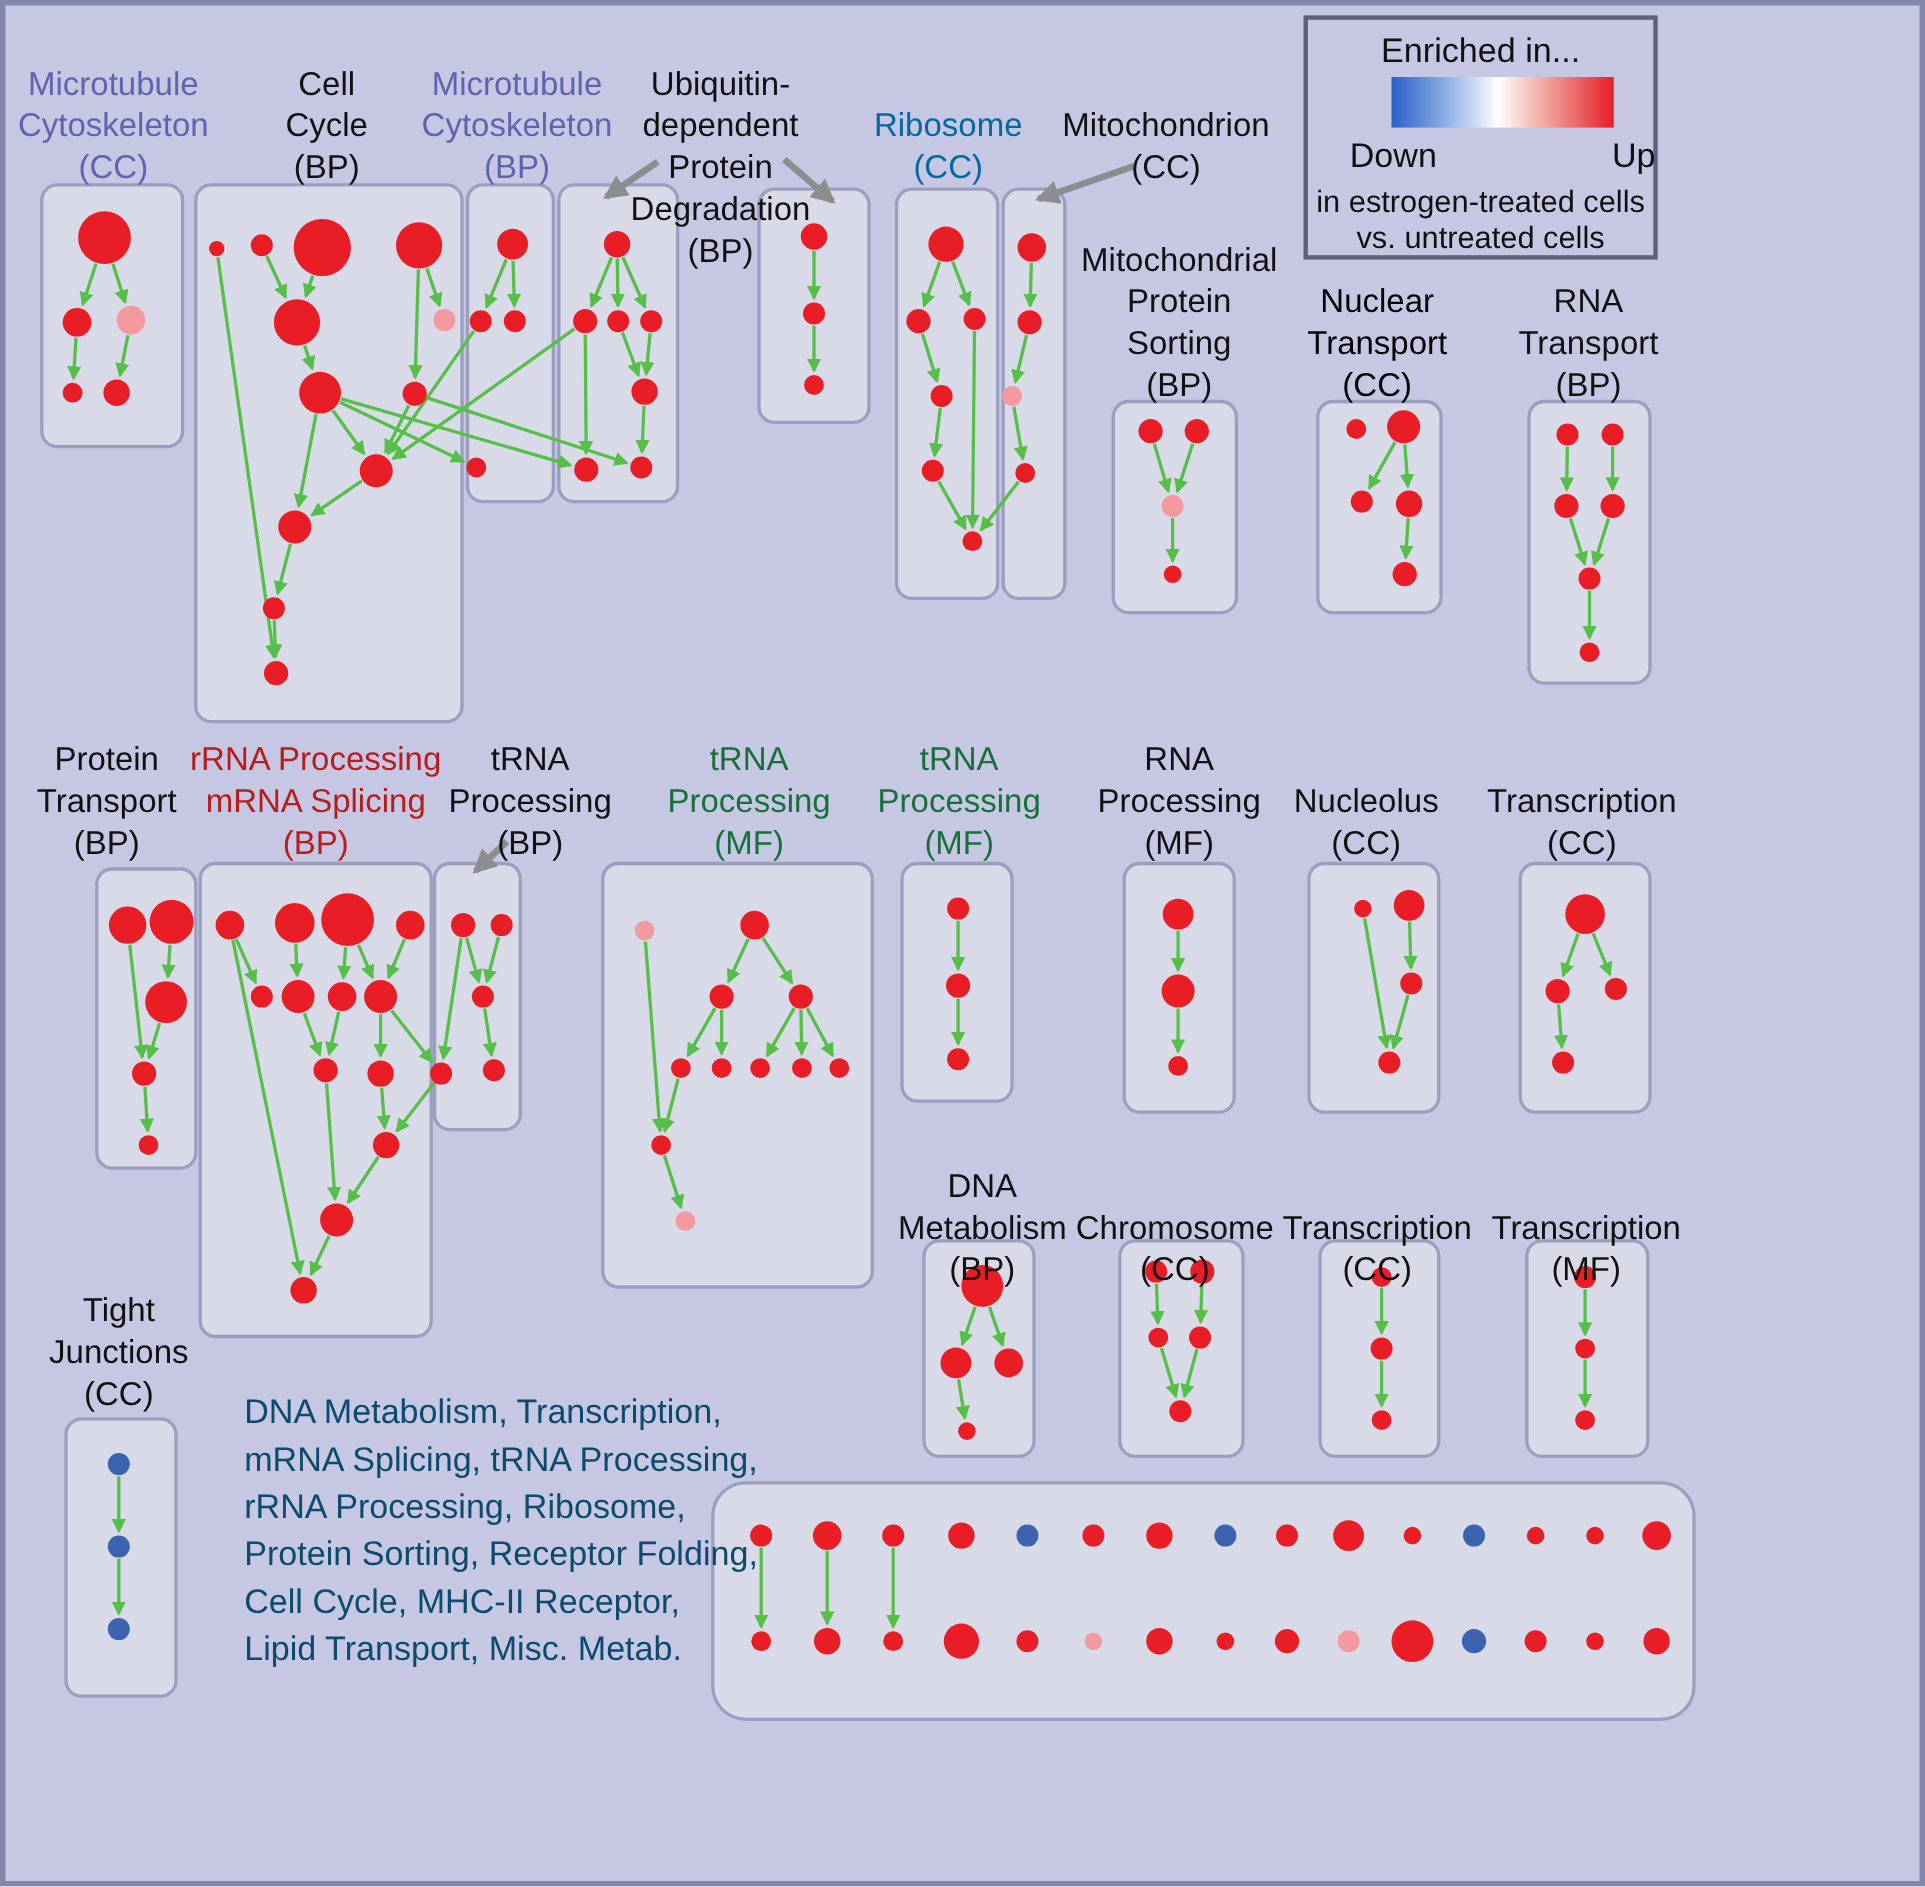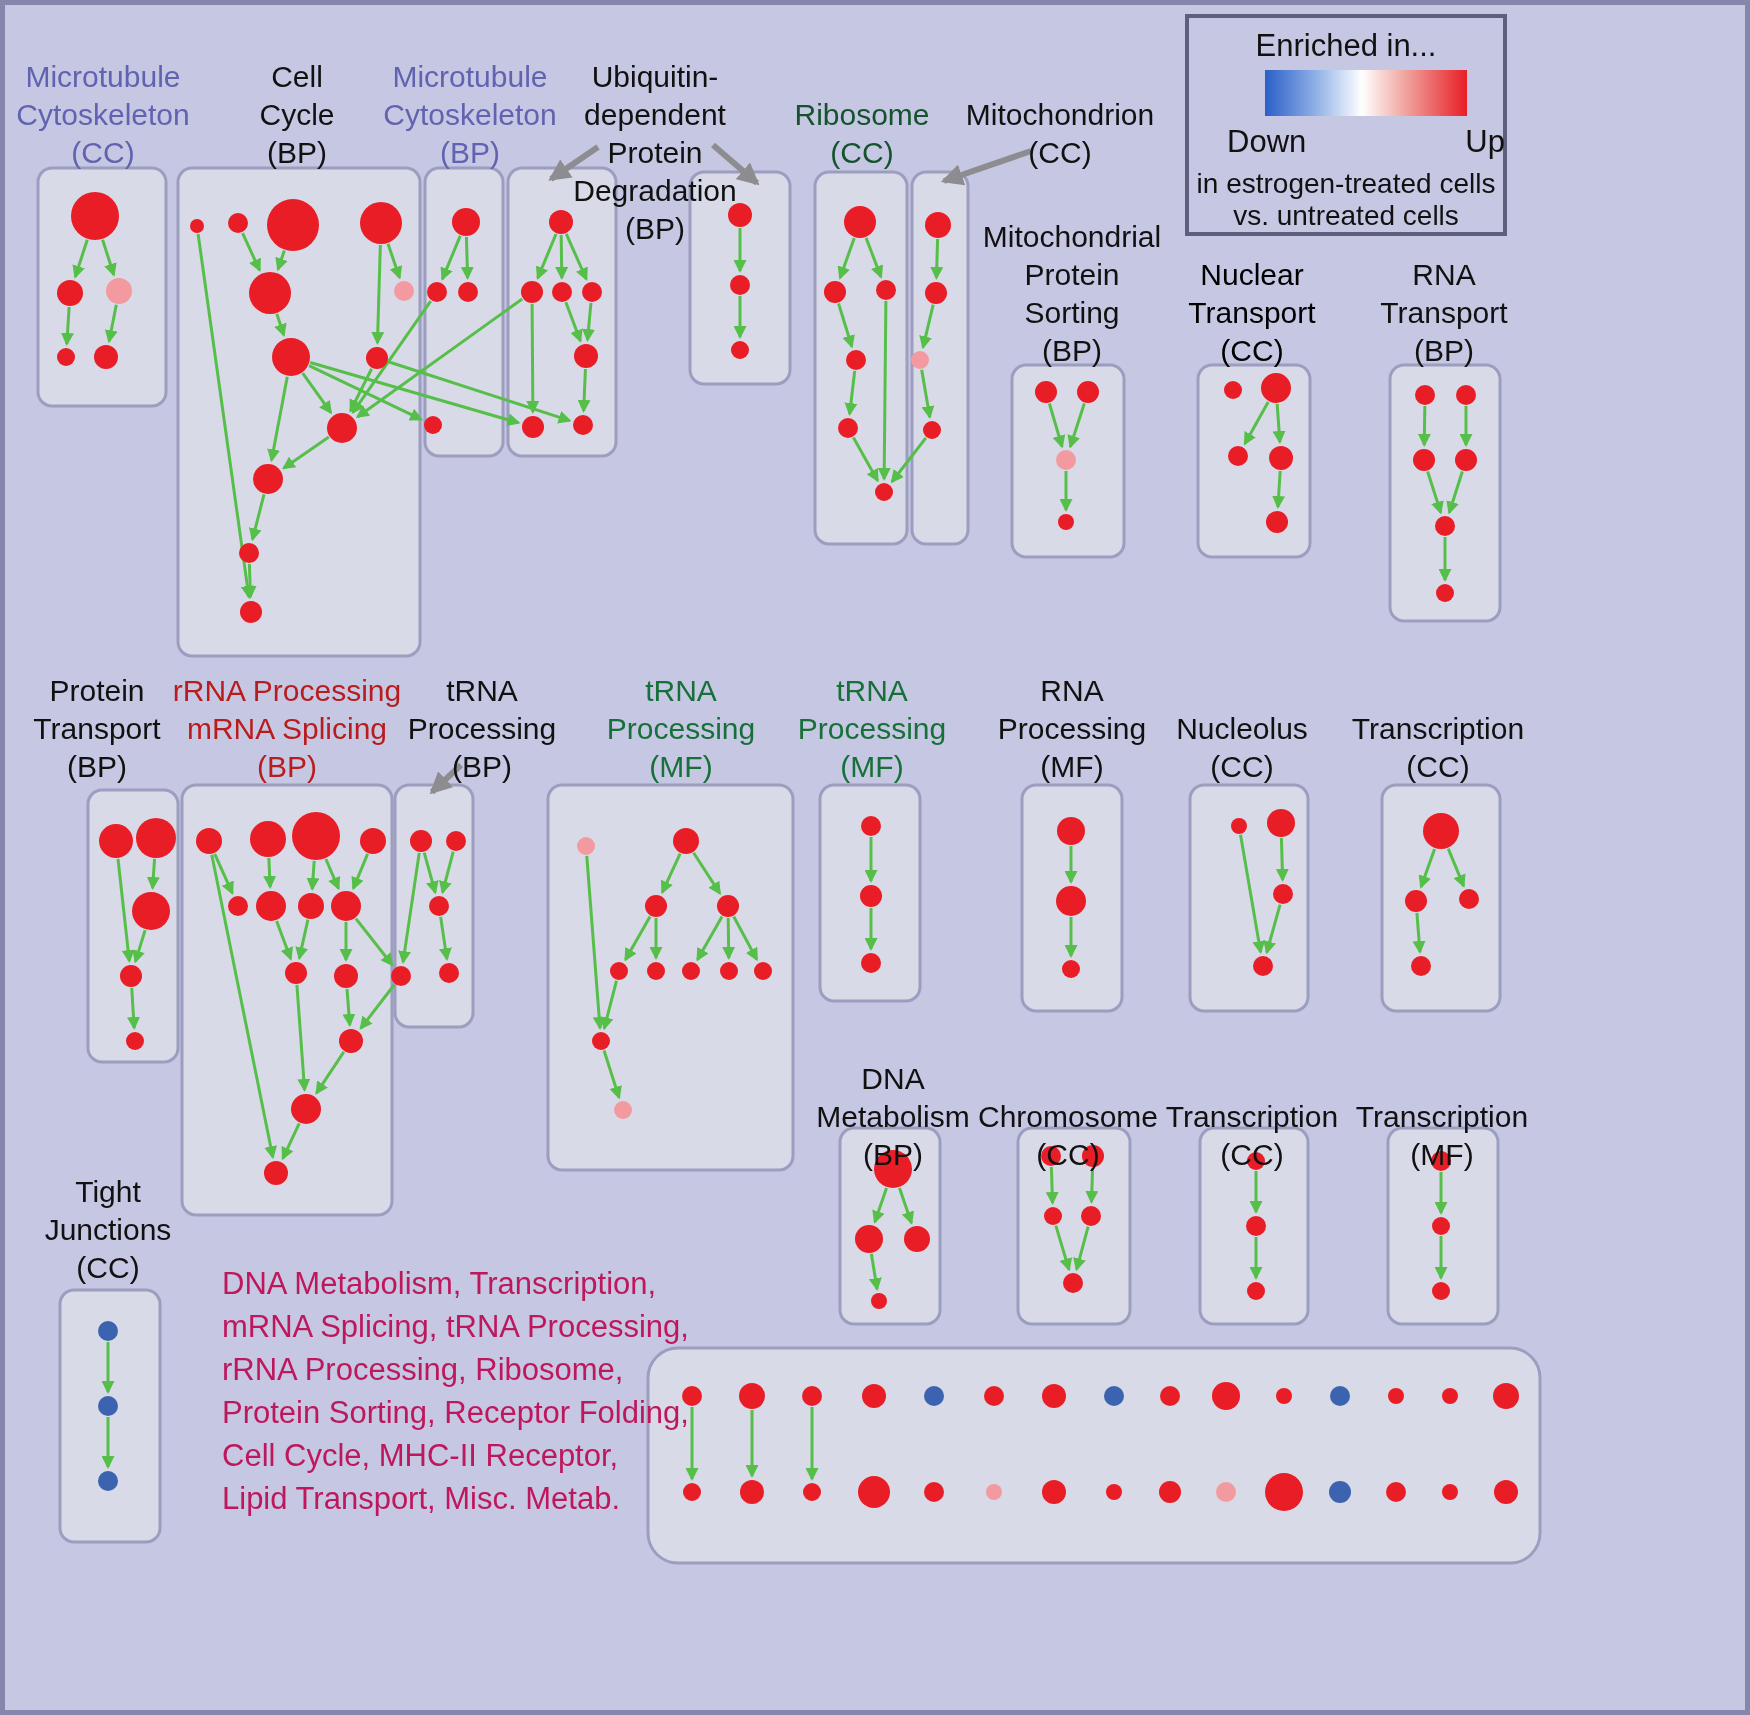--- a/index.html
+++ b/index.html
@@ -49,21 +49,21 @@
     font-size:31px; color:#111;
   }
   .legend-sub {
     position:absolute; left:0; width:100%;
     text-align:center; font-size:28px; color:#111;
   }
   .legend-sub.s1 { top:150px; }
   .legend-sub.s2 { top:182px; }
   .misc-text {
     position:absolute; left:222px; top:1262px;
-    font-size:31px; line-height:43px; color:#be185d;
+    font-size:31px; line-height:43px; color:#0c4a6e;
   }
 </style>
 </head>
 <body>
 
 <div id="fig">
   <svg id="diagram-svg" width="1750" height="1715" viewBox="0 0 1750 1715">
       <defs>
         <marker id="ah" viewBox="0 0 10 10" refX="8.5" refY="5" markerWidth="13" markerHeight="13" orient="auto" markerUnits="userSpaceOnUse">
           <path d="M0,0 L10,5 L0,10 z" fill="#56bf49"></path>
@@ -382,21 +382,21 @@
 Cycle
 (BP)</div>
       <div class="cluster-label" style="left: 470px; top: 58px; color: rgb(97, 99, 176);">Microtubule
 Cytoskeleton
 (BP)</div>
       <div class="cluster-label" style="left: 655px; top: 58px; color: rgb(17, 17, 17);">Ubiquitin-
 dependent
 Protein
 Degradation
 (BP)</div>
-      <div class="cluster-label" style="left: 862px; top: 96px; color: #14532d;">Ribosome
+      <div class="cluster-label" style="left: 862px; top: 96px; color: #0369a1;">Ribosome
 (CC)</div>
       <div class="cluster-label" style="left: 1060px; top: 96px; color: rgb(17, 17, 17);">Mitochondrion
 (CC)</div>
       <div class="cluster-label" style="left: 1072px; top: 218px; color: rgb(17, 17, 17);">Mitochondrial
 Protein
 Sorting
 (BP)</div>
       <div class="cluster-label" style="left: 1252px; top: 256px; color: #000000;">Nuclear
 Transport
 (CC)</div>

